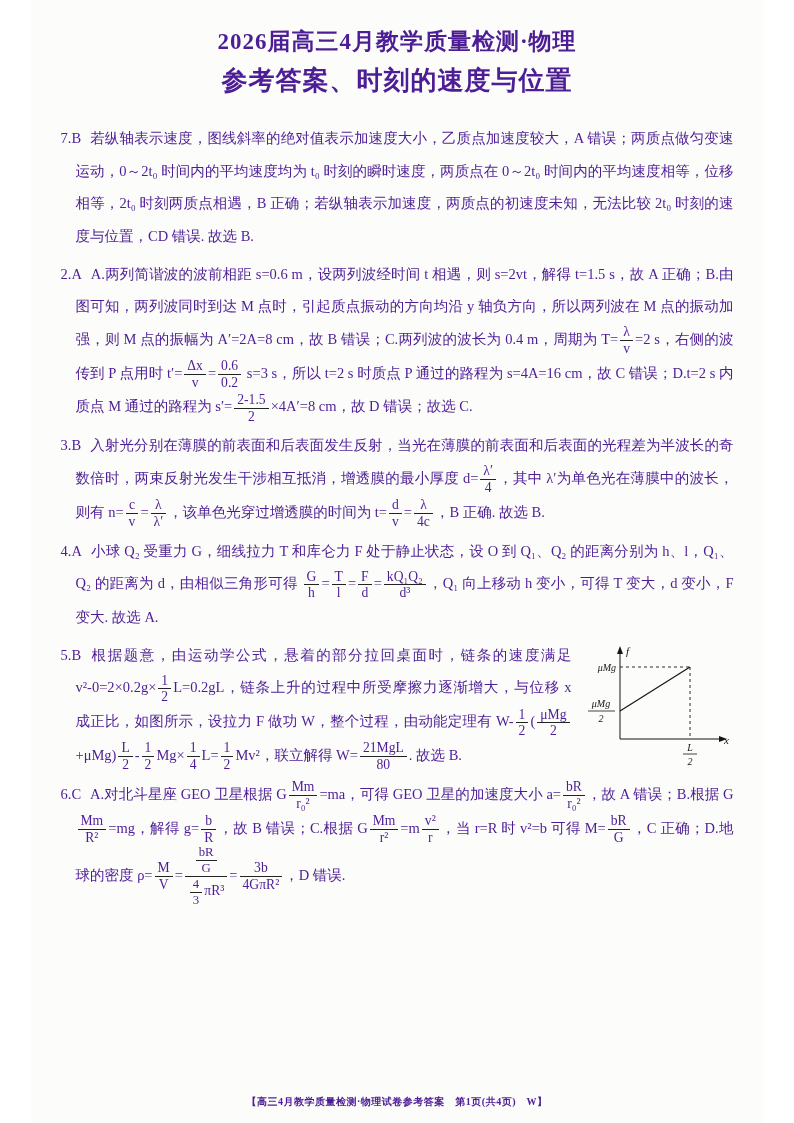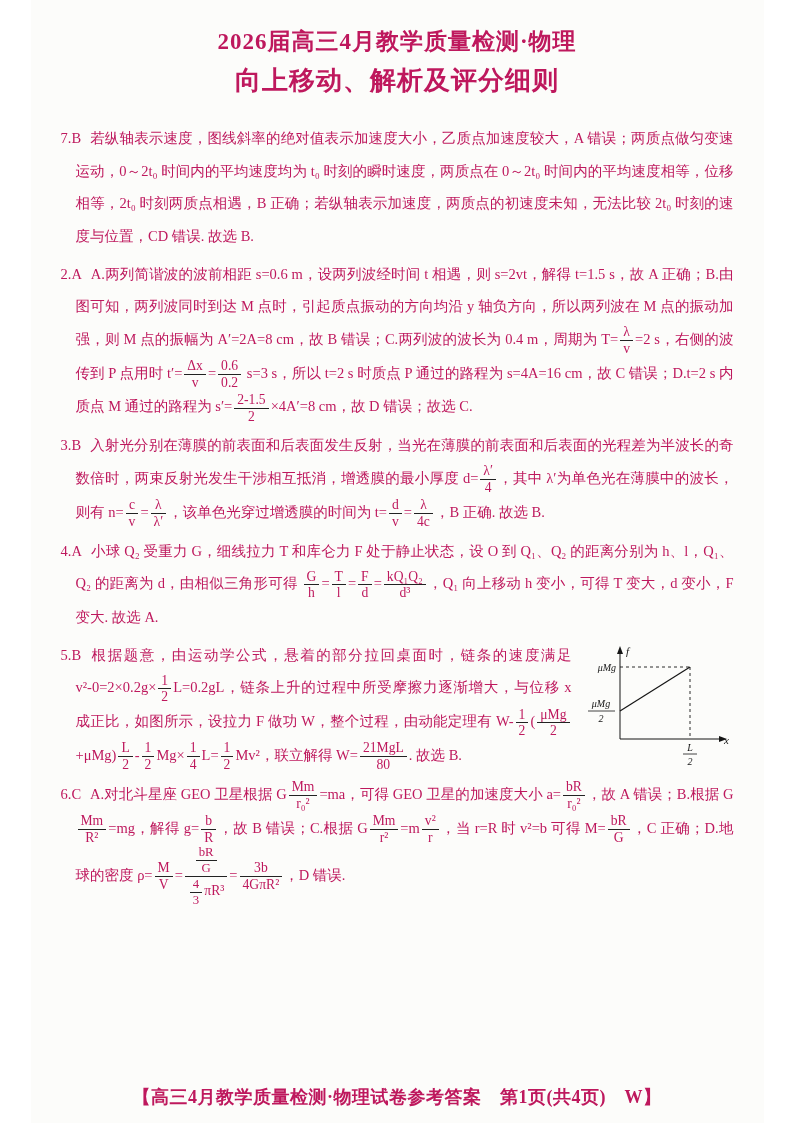--- a/index.html
+++ b/index.html
@@ -4,21 +4,21 @@
 <style>
   * { margin: 0; padding: 0; box-sizing: border-box; }
   html, body { background: #ffffff; }
   .page {
     width: 733px;
     min-height: 1123px;
     margin: 0 auto;
     background: #fcfcfa;
     padding: 26px 30px 14px 30px;
     font-family: "Liberation Serif", "DejaVu Serif", serif;
-    color: #be185d;
+    color: #4c1d95;
     display: flex;
     flex-direction: column;
   }
   header.doc-header { text-align: center; margin-bottom: 24px; }
   .doc-title { font-size: 23px; font-weight: bold; letter-spacing: 1px; }
   .doc-subtitle { font-size: 26px; font-weight: bold; margin-top: 6px; letter-spacing: 1px; }
   main.answers { flex: 0 0 auto; }
   .answer {
     font-size: 14.5px;
     line-height: 2.25;
@@ -43,34 +43,34 @@
     float: right;
     margin: 2px 0 2px 12px;
     display: none;
   }
   .figure-wrap svg { display: block; }
   .fig-text { font-family: "Liberation Serif", "DejaVu Serif", serif; font-style: italic; font-size: 11px; fill: #151515; }
   .fig-text-sm { font-family: "Liberation Serif", "DejaVu Serif", serif; font-style: italic; font-size: 10px; fill: #151515; }
   footer.doc-footer {
     margin-top: auto;
     text-align: center;
-    font-size: 18px;
+    font-size: 10px;
     font-weight: bold;
     padding-top: 18px;
     letter-spacing: 0.5px;
   }
 </style>
 </head>
 <body>
 
 <div class="page">
 
   <header class="doc-header">
     <div class="doc-title">2026届高三4月教学质量检测·物理</div>
-    <div class="doc-subtitle">向上移动、解析及评分细则</div>
+    <div class="doc-subtitle">参考答案、时刻的速度与位置</div>
   </header>
 
   <main class="answers">
 
   <div class="answer"><span class="answer-number">7.B</span><span class="answer-text">若纵轴表示速度，图线斜率的绝对值表示加速度大小，乙质点加速度较大，A 错误；两质点做匀变速运动，0～2t₀ 时间内的平均速度均为 t₀ 时刻的瞬时速度，两质点在 0～2t₀ 时间内的平均速度相等，位移相等，2t₀ 时刻两质点相遇，B 正确；若纵轴表示加速度，两质点的初速度未知，无法比较 2t₀ 时刻的速度与位置，CD 错误. 故选 B.</span></div>
       <div class="answer"><span class="answer-number">2.A</span><span class="answer-text">A.两列简谐波的波前相距 s=0.6 m，设两列波经时间 t 相遇，则 s=2vt，解得 t=1.5 s，故 A 正确；B.由图可知，两列波同时到达 M 点时，引起质点振动的方向均沿 y 轴负方向，所以两列波在 M 点的振动加强，则 M 点的振幅为 A′=2A=8 cm，故 B 错误；C.两列波的波长为 0.4 m，周期为 T=<span class="frac"><span class="num">λ</span><span class="den">v</span></span>=2 s，右侧的波传到 P 点用时 t′=<span class="frac"><span class="num">Δx</span><span class="den">v</span></span>=<span class="frac"><span class="num">0.6</span><span class="den">0.2</span></span> s=3 s，所以 t=2 s 时质点 P 通过的路程为 s=4A=16 cm，故 C 错误；D.t=2 s 内质点 M 通过的路程为 s′=<span class="frac"><span class="num">2-1.5</span><span class="den">2</span></span>×4A′=8 cm，故 D 错误；故选 C.</span></div>
       <div class="answer"><span class="answer-number">3.B</span><span class="answer-text">入射光分别在薄膜的前表面和后表面发生反射，当光在薄膜的前表面和后表面的光程差为半波长的奇数倍时，两束反射光发生干涉相互抵消，增透膜的最小厚度 d=<span class="frac"><span class="num">λ′</span><span class="den">4</span></span>，其中 λ′为单色光在薄膜中的波长，则有 n=<span class="frac"><span class="num">c</span><span class="den">v</span></span>=<span class="frac"><span class="num">λ</span><span class="den">λ′</span></span>，该单色光穿过增透膜的时间为 t=<span class="frac"><span class="num">d</span><span class="den">v</span></span>=<span class="frac"><span class="num">λ</span><span class="den">4c</span></span>，B 正确. 故选 B.</span></div>
       <div class="answer"><span class="answer-number">4.A</span><span class="answer-text">小球 Q₂ 受重力 G，细线拉力 T 和库仑力 F 处于静止状态，设 O 到 Q₁、Q₂ 的距离分别为 h、l，Q₁、Q₂ 的距离为 d，由相似三角形可得 <span class="frac"><span class="num">G</span><span class="den">h</span></span>=<span class="frac"><span class="num">T</span><span class="den">l</span></span>=<span class="frac"><span class="num">F</span><span class="den">d</span></span>=<span class="frac"><span class="num">kQ₁Q₂</span><span class="den">d³</span></span>，Q₁ 向上移动 h 变小，可得 T 变大，d 变小，F 变大. 故选 A.</span></div>
       <div class="answer"><div class="figure-wrap" style="display: block;">
     <svg width="150" height="128" viewBox="0 0 150 128">

